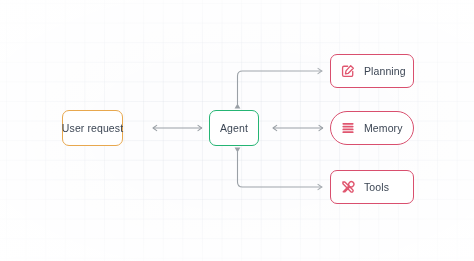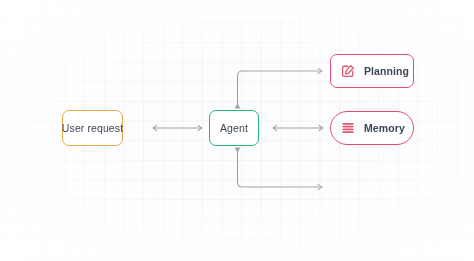--- a/index.html
+++ b/index.html
@@ -62,21 +62,20 @@
     border-color: #25b574;
   }
   .node-capability {
     left: 330px;
     width: 84px;
     height: 34px;
     border-color: #d94f6e;
     justify-content: flex-start;
     padding-left: 10px;
     gap: 9px;
-    font-weight: bold;
   }
   #node-planning { top: 54px; }
   #node-memory   { top: 111px; border-radius: 17px; }
   #node-tools    { top: 170px; }
   .cap-icon {
     flex: 0 0 auto;
     width: 14px;
     height: 14px;
     display: block;
   }
@@ -137,14 +136,21 @@
   <div class="node node-capability" id="node-memory">
     <svg class="cap-icon" viewBox="0 0 16 16" stroke="#e0566f" stroke-width="2" stroke-linecap="round">
       <line x1="2.6" y1="3.2" x2="13.4" y2="3.2"></line>
       <line x1="2.6" y1="6.4" x2="13.4" y2="6.4"></line>
       <line x1="2.6" y1="9.6" x2="13.4" y2="9.6"></line>
       <line x1="2.6" y1="12.8" x2="13.4" y2="12.8"></line>
     </svg>
     <span class="node-label">Memory</span>
   </div>
 
+  <div class="node node-capability" id="node-tools">
+    <svg class="cap-icon" viewBox="0 0 16 16" fill="none" stroke="#e0566f" stroke-width="1.6" stroke-linecap="round" stroke-linejoin="round">
+      <path d="M2.2,2.2 L4.4,2.2 L13.4,11.2 A1.5,1.5 0 0 1 11.2,13.4 L2.2,4.4 Z"></path>
+      <path d="M13.6,2.4 A3.1,3.1 0 0 0 9.3,6.7 L2.6,13.4 L4.5,13.4 L10.3,7.6 A3.1,3.1 0 0 0 13.6,2.4 Z"></path>
+    </svg>
+    <span class="node-label">Tools</span>
+  </div>
 
 </div>
 
 </body></html>

